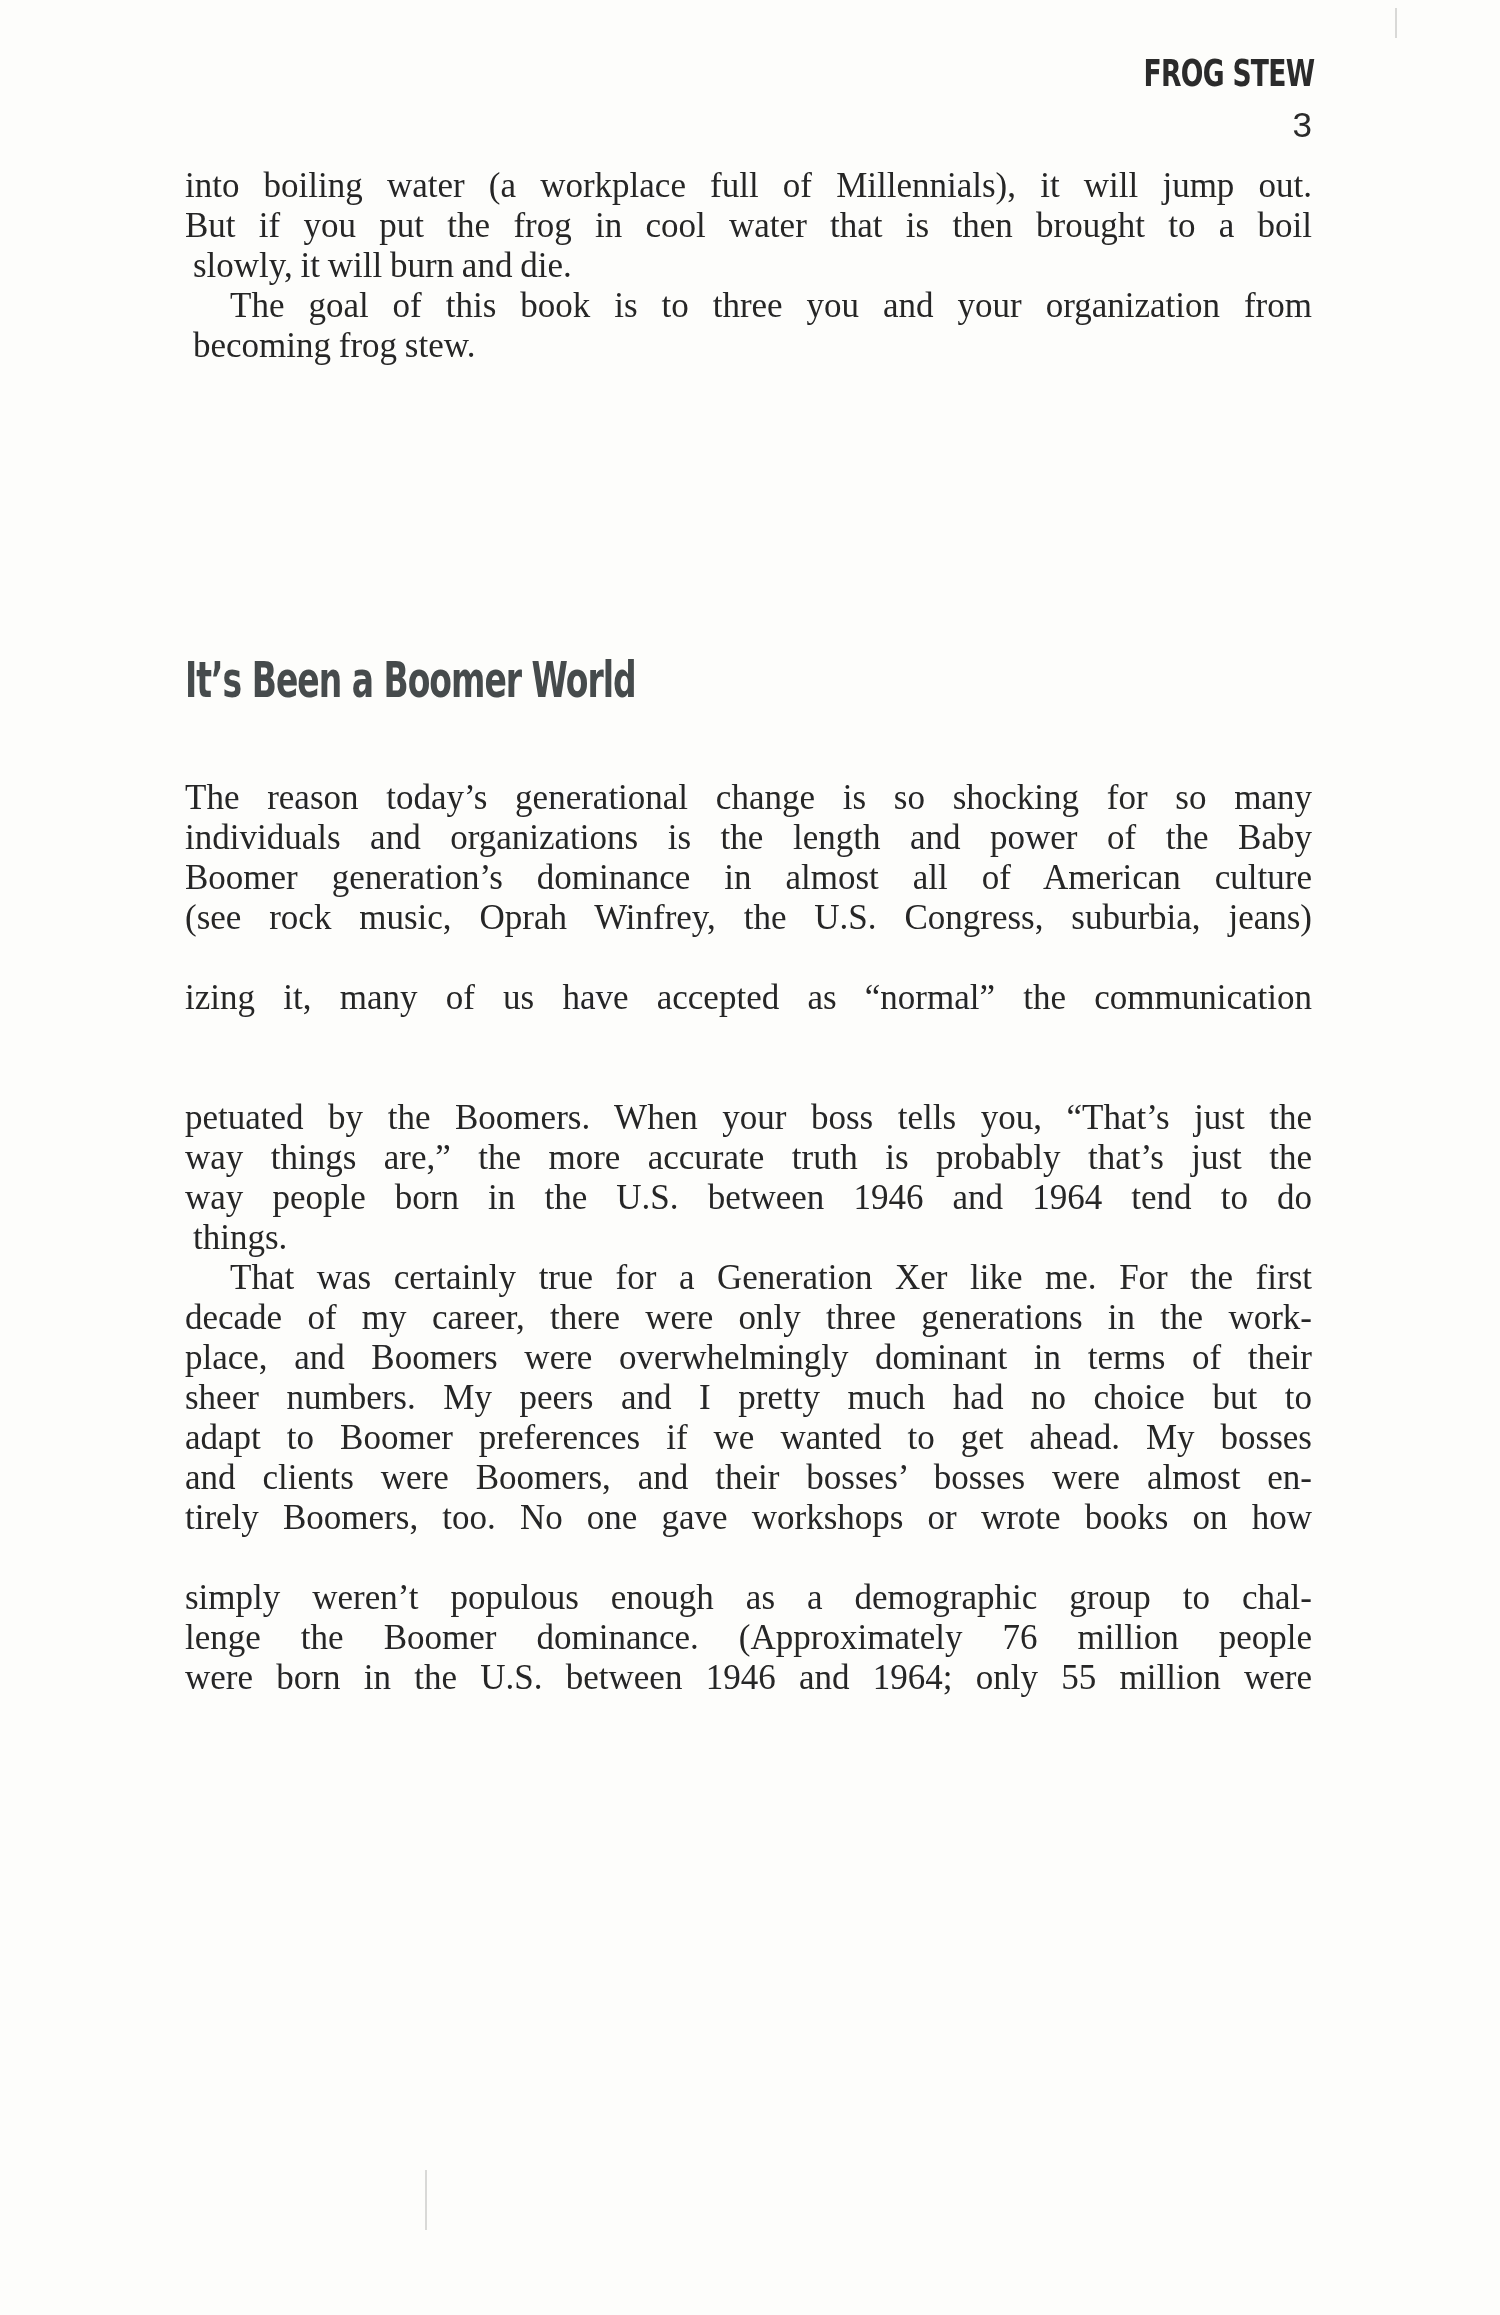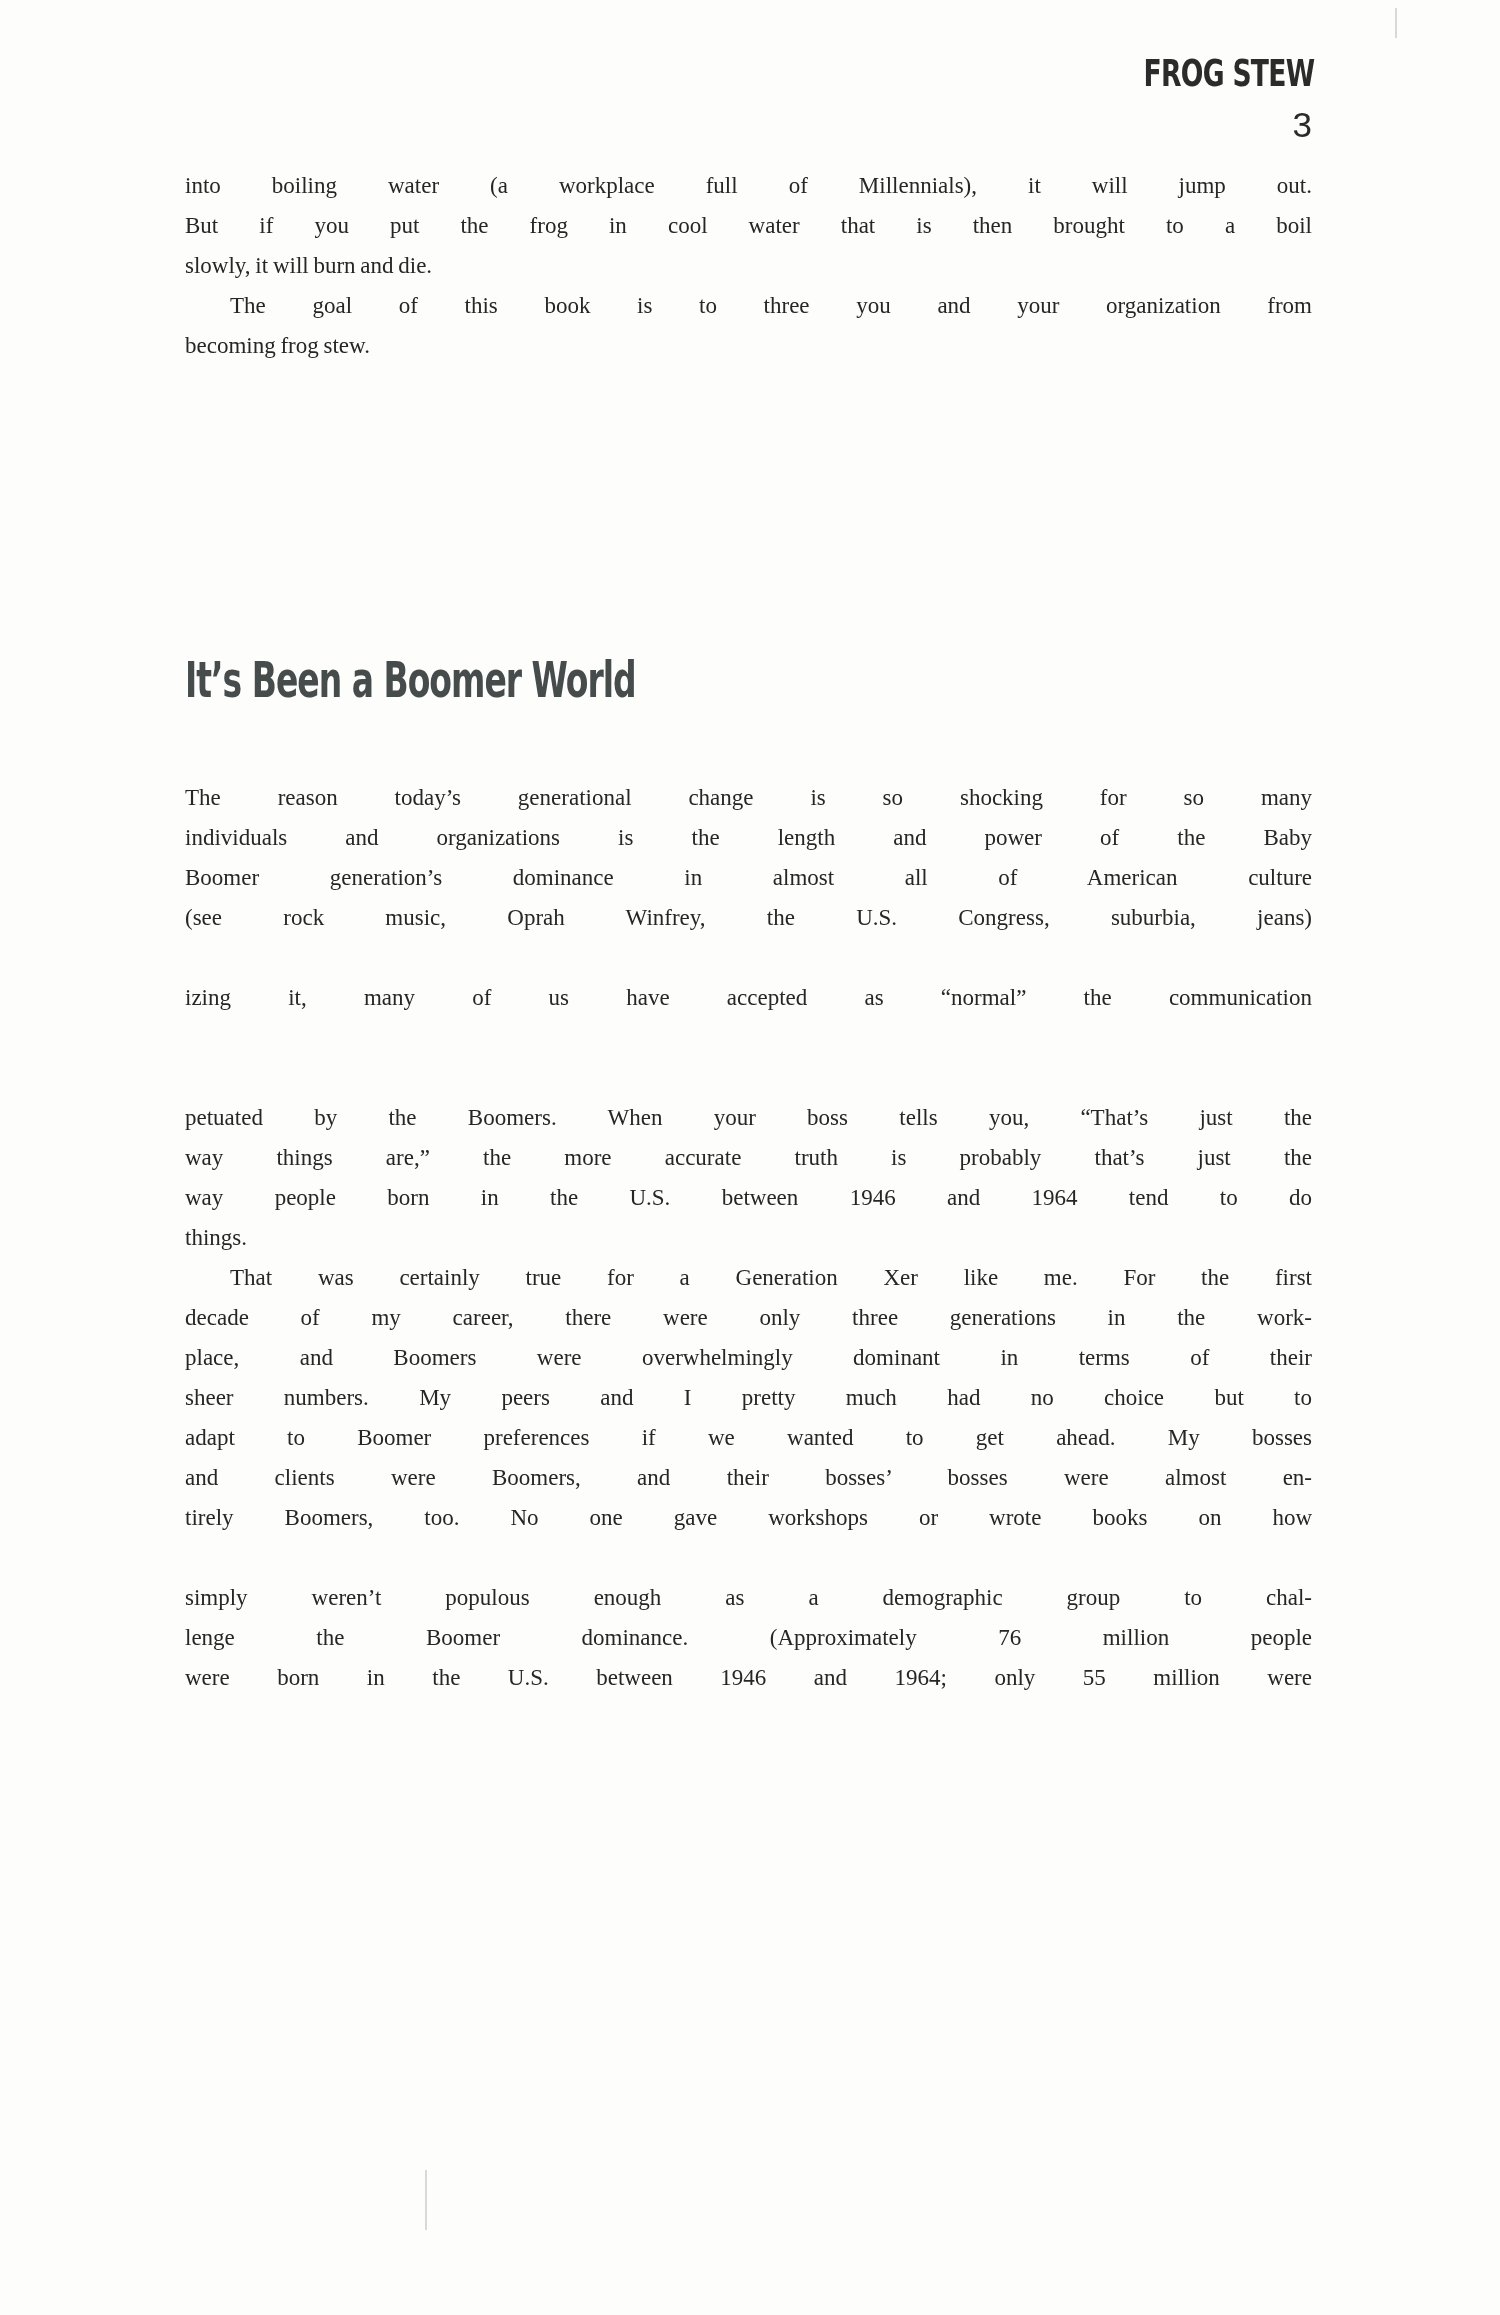--- a/index.html
+++ b/index.html
@@ -53,30 +53,31 @@
     color: #464b4c;
     transform: scaleX(0.66);
     transform-origin: left center;
     white-space: nowrap;
     line-height: 60px;
   }
   .line {
     position: absolute;
     left: 185px;
     width: 1127px;
-    font-size: 23px;
+    font-size: 35px;
     line-height: 40px;
     height: 40px;
     white-space: nowrap;
     text-align: justify;
     text-align-last: justify;
     word-spacing: -1px;
   }
   .line.last {
     text-align-last: left;
+    margin-left: 8px;
   }
   .line.indent {
     left: 230px;
     width: 1082px;
   }
   .scan-mark {
     position: absolute;
     width: 2px;
     background: rgba(150,150,150,0.35);
   }

